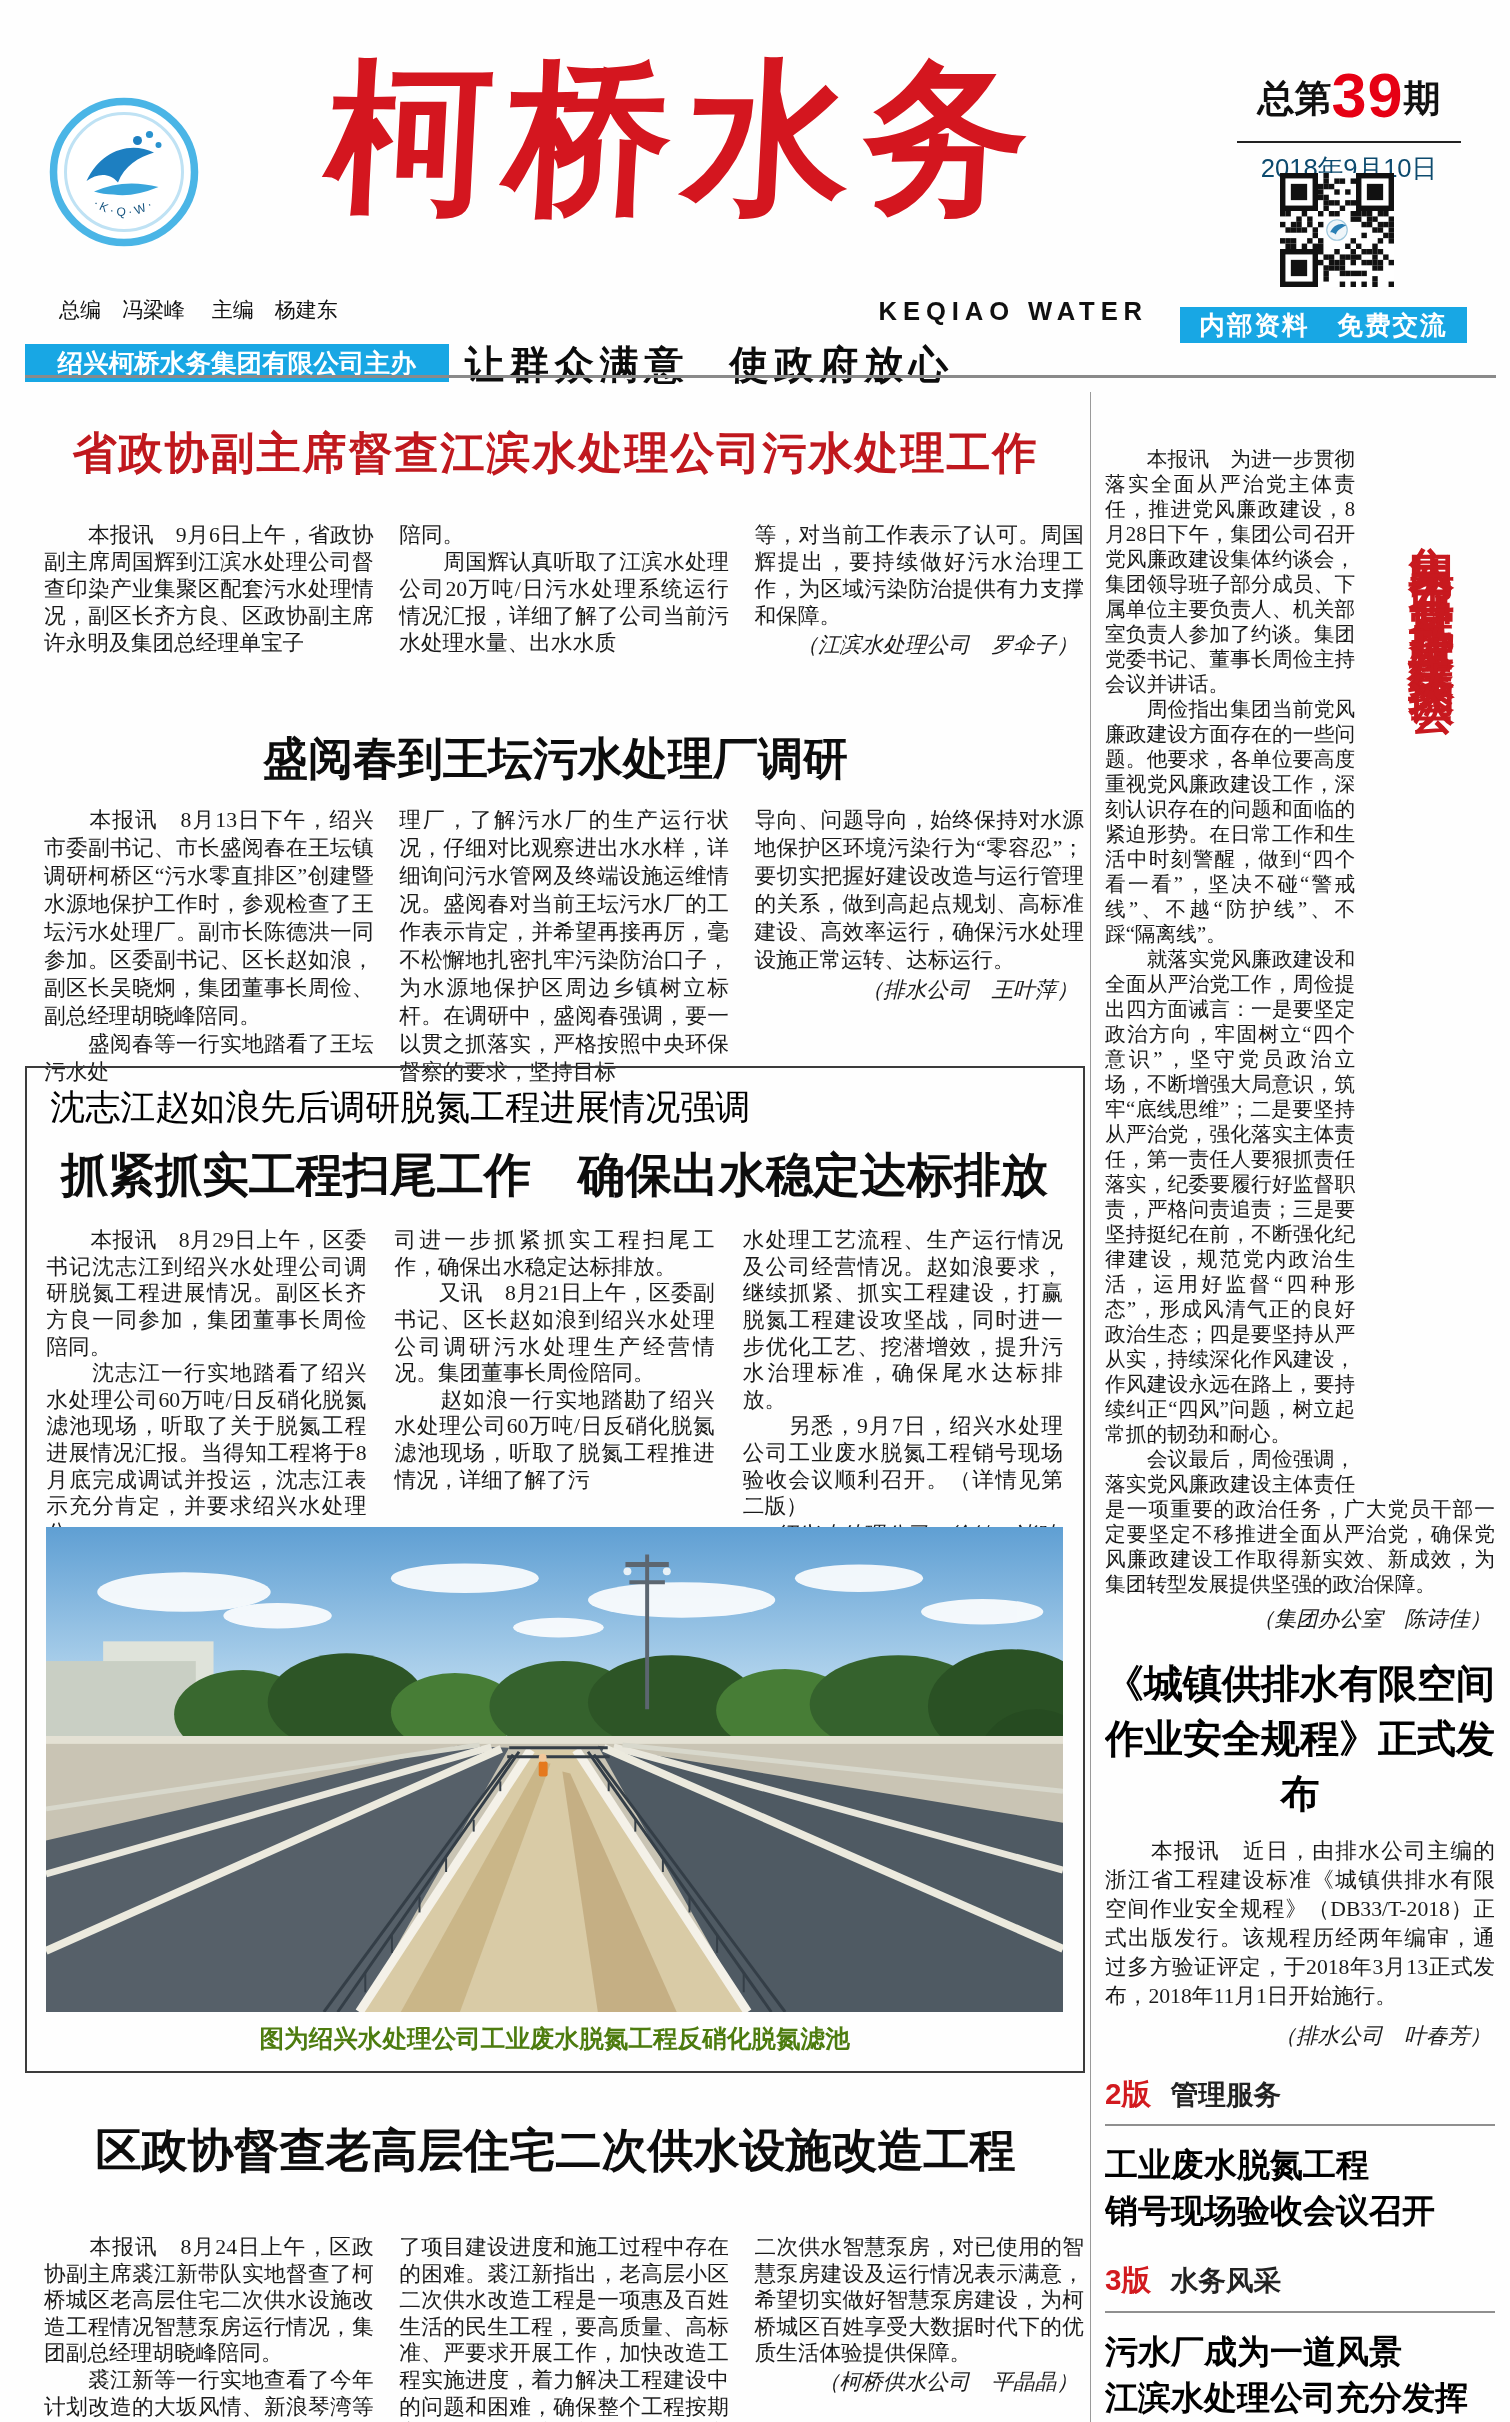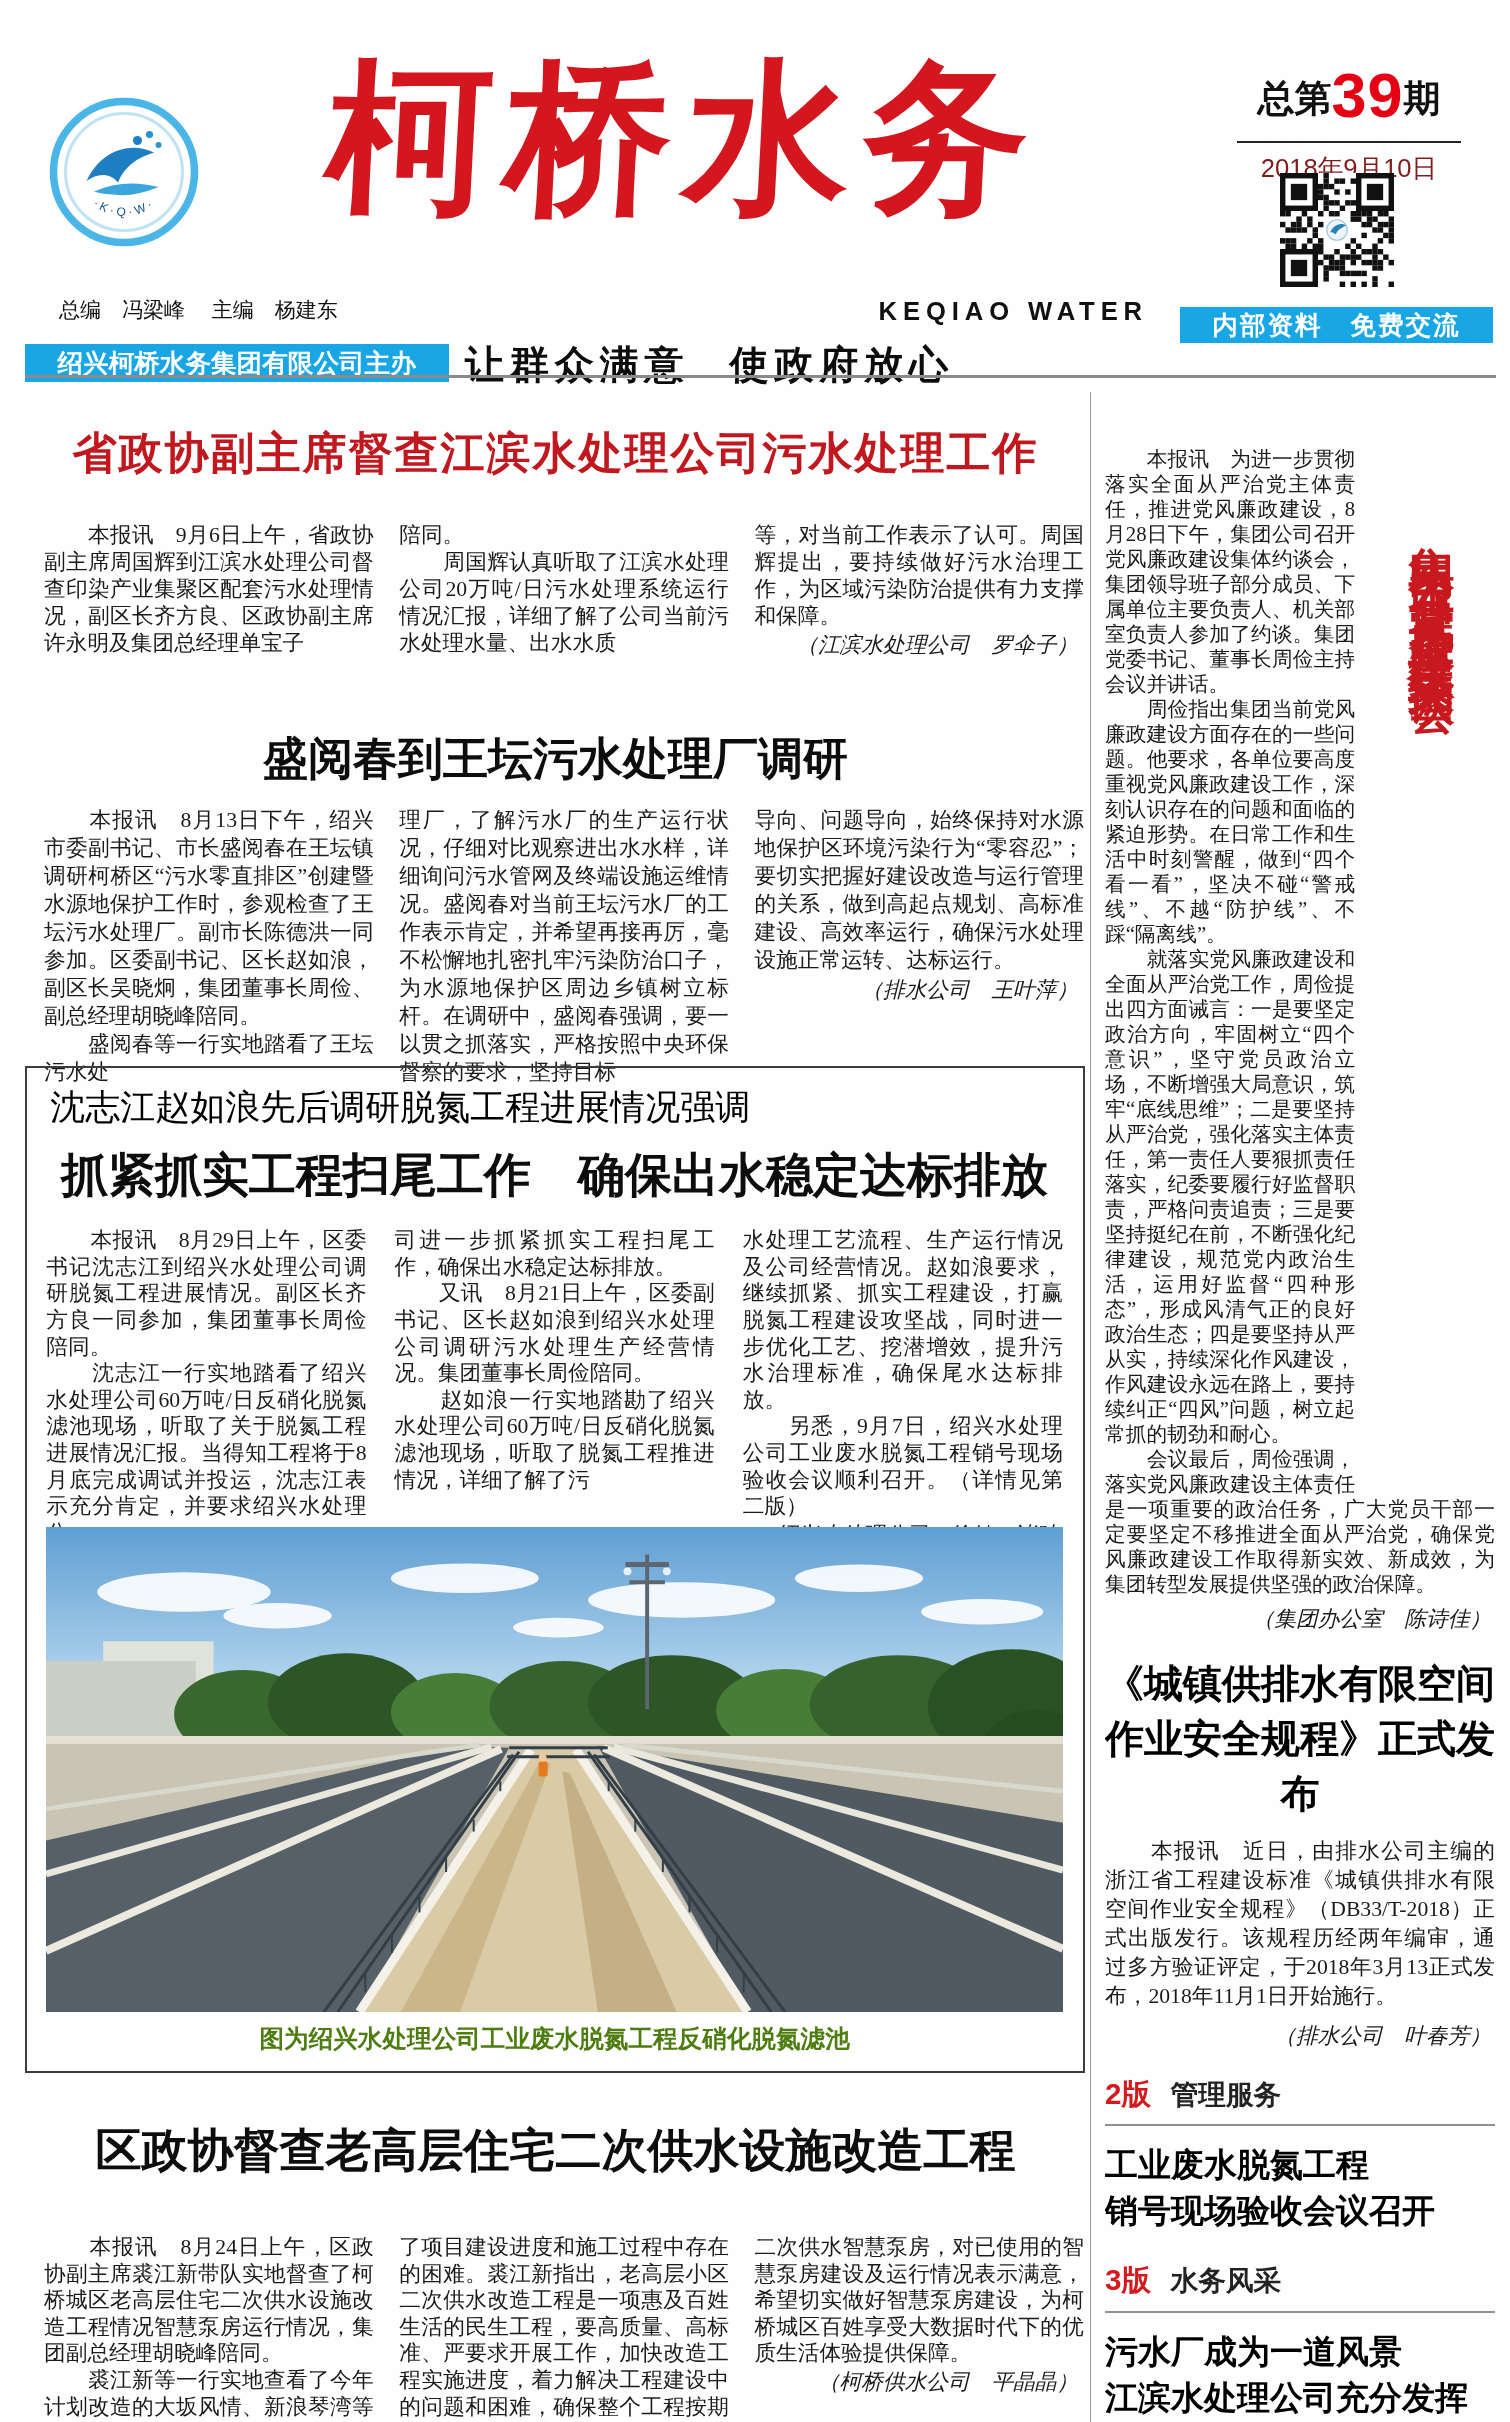--- a/index.html
+++ b/index.html
@@ -14,23 +14,23 @@
   .title-en{position:absolute;left:754px;top:297px;width:394px;text-align:right;
       font-family:"Liberation Sans","DejaVu Sans",sans-serif;font-weight:bold;
       font-size:25.6px;letter-spacing:5.9px;color:#111;}
   .editors{position:absolute;left:59px;top:296px;font-size:21px;
       font-family:"Liberation Sans","DejaVu Sans",sans-serif;color:#111;}
   .issue{position:absolute;left:1233px;top:59px;width:232px;text-align:center;
       font-family:"Liberation Sans","DejaVu Sans",sans-serif;}
   .issue-line{font-size:37px;font-weight:bold;color:#111;}
   .issue-line .num{font-size:63px;color:#e60014;font-weight:bold;vertical-align:-5.9px;letter-spacing:1px;}
   .issue-rule{border:none;border-top:2px solid #222;margin:9.9px 3.9px 7.9px;}
-  .issue-date{font-size:25.6px;color:#7f1d1d;}
+  .issue-date{font-size:25.6px;color:#0c4a6e;}
   .qr{position:absolute;left:1280px;top:173px;width:114px;height:114px;}
-  .notice-bar{position:absolute;left:1180px;top:307px;width:313px;height:36px;background:#18a7e4;
+  .notice-bar{position:absolute;left:1180px;top:307px;width:287px;height:36px;background:#18a7e4;
       color:#fff;font-family:"Liberation Sans","DejaVu Sans",sans-serif;font-weight:bold;
       font-size:25.6px;line-height:36px;text-align:center;letter-spacing:2px;}
   .publisher-bar{position:absolute;left:24.6px;top:344px;width:424px;height:38px;background:#18a7e4;
       color:#fff;font-family:"Liberation Sans","DejaVu Sans",sans-serif;font-weight:bold;
       font-size:25.6px;line-height:38px;text-align:center;}
   .slogans{position:absolute;left:465px;top:323px;width:489px;display:flex;justify-content:space-between;
       font-family:"Liberation Sans","DejaVu Sans",sans-serif;font-weight:900;font-size:39px;
       color:#0c0c0c;letter-spacing:5.9px;margin-top:15px;}
   .masthead-rule{position:absolute;left:24.6px;top:375px;width:1471px;height:3px;background:#8a8a8a;}
   

